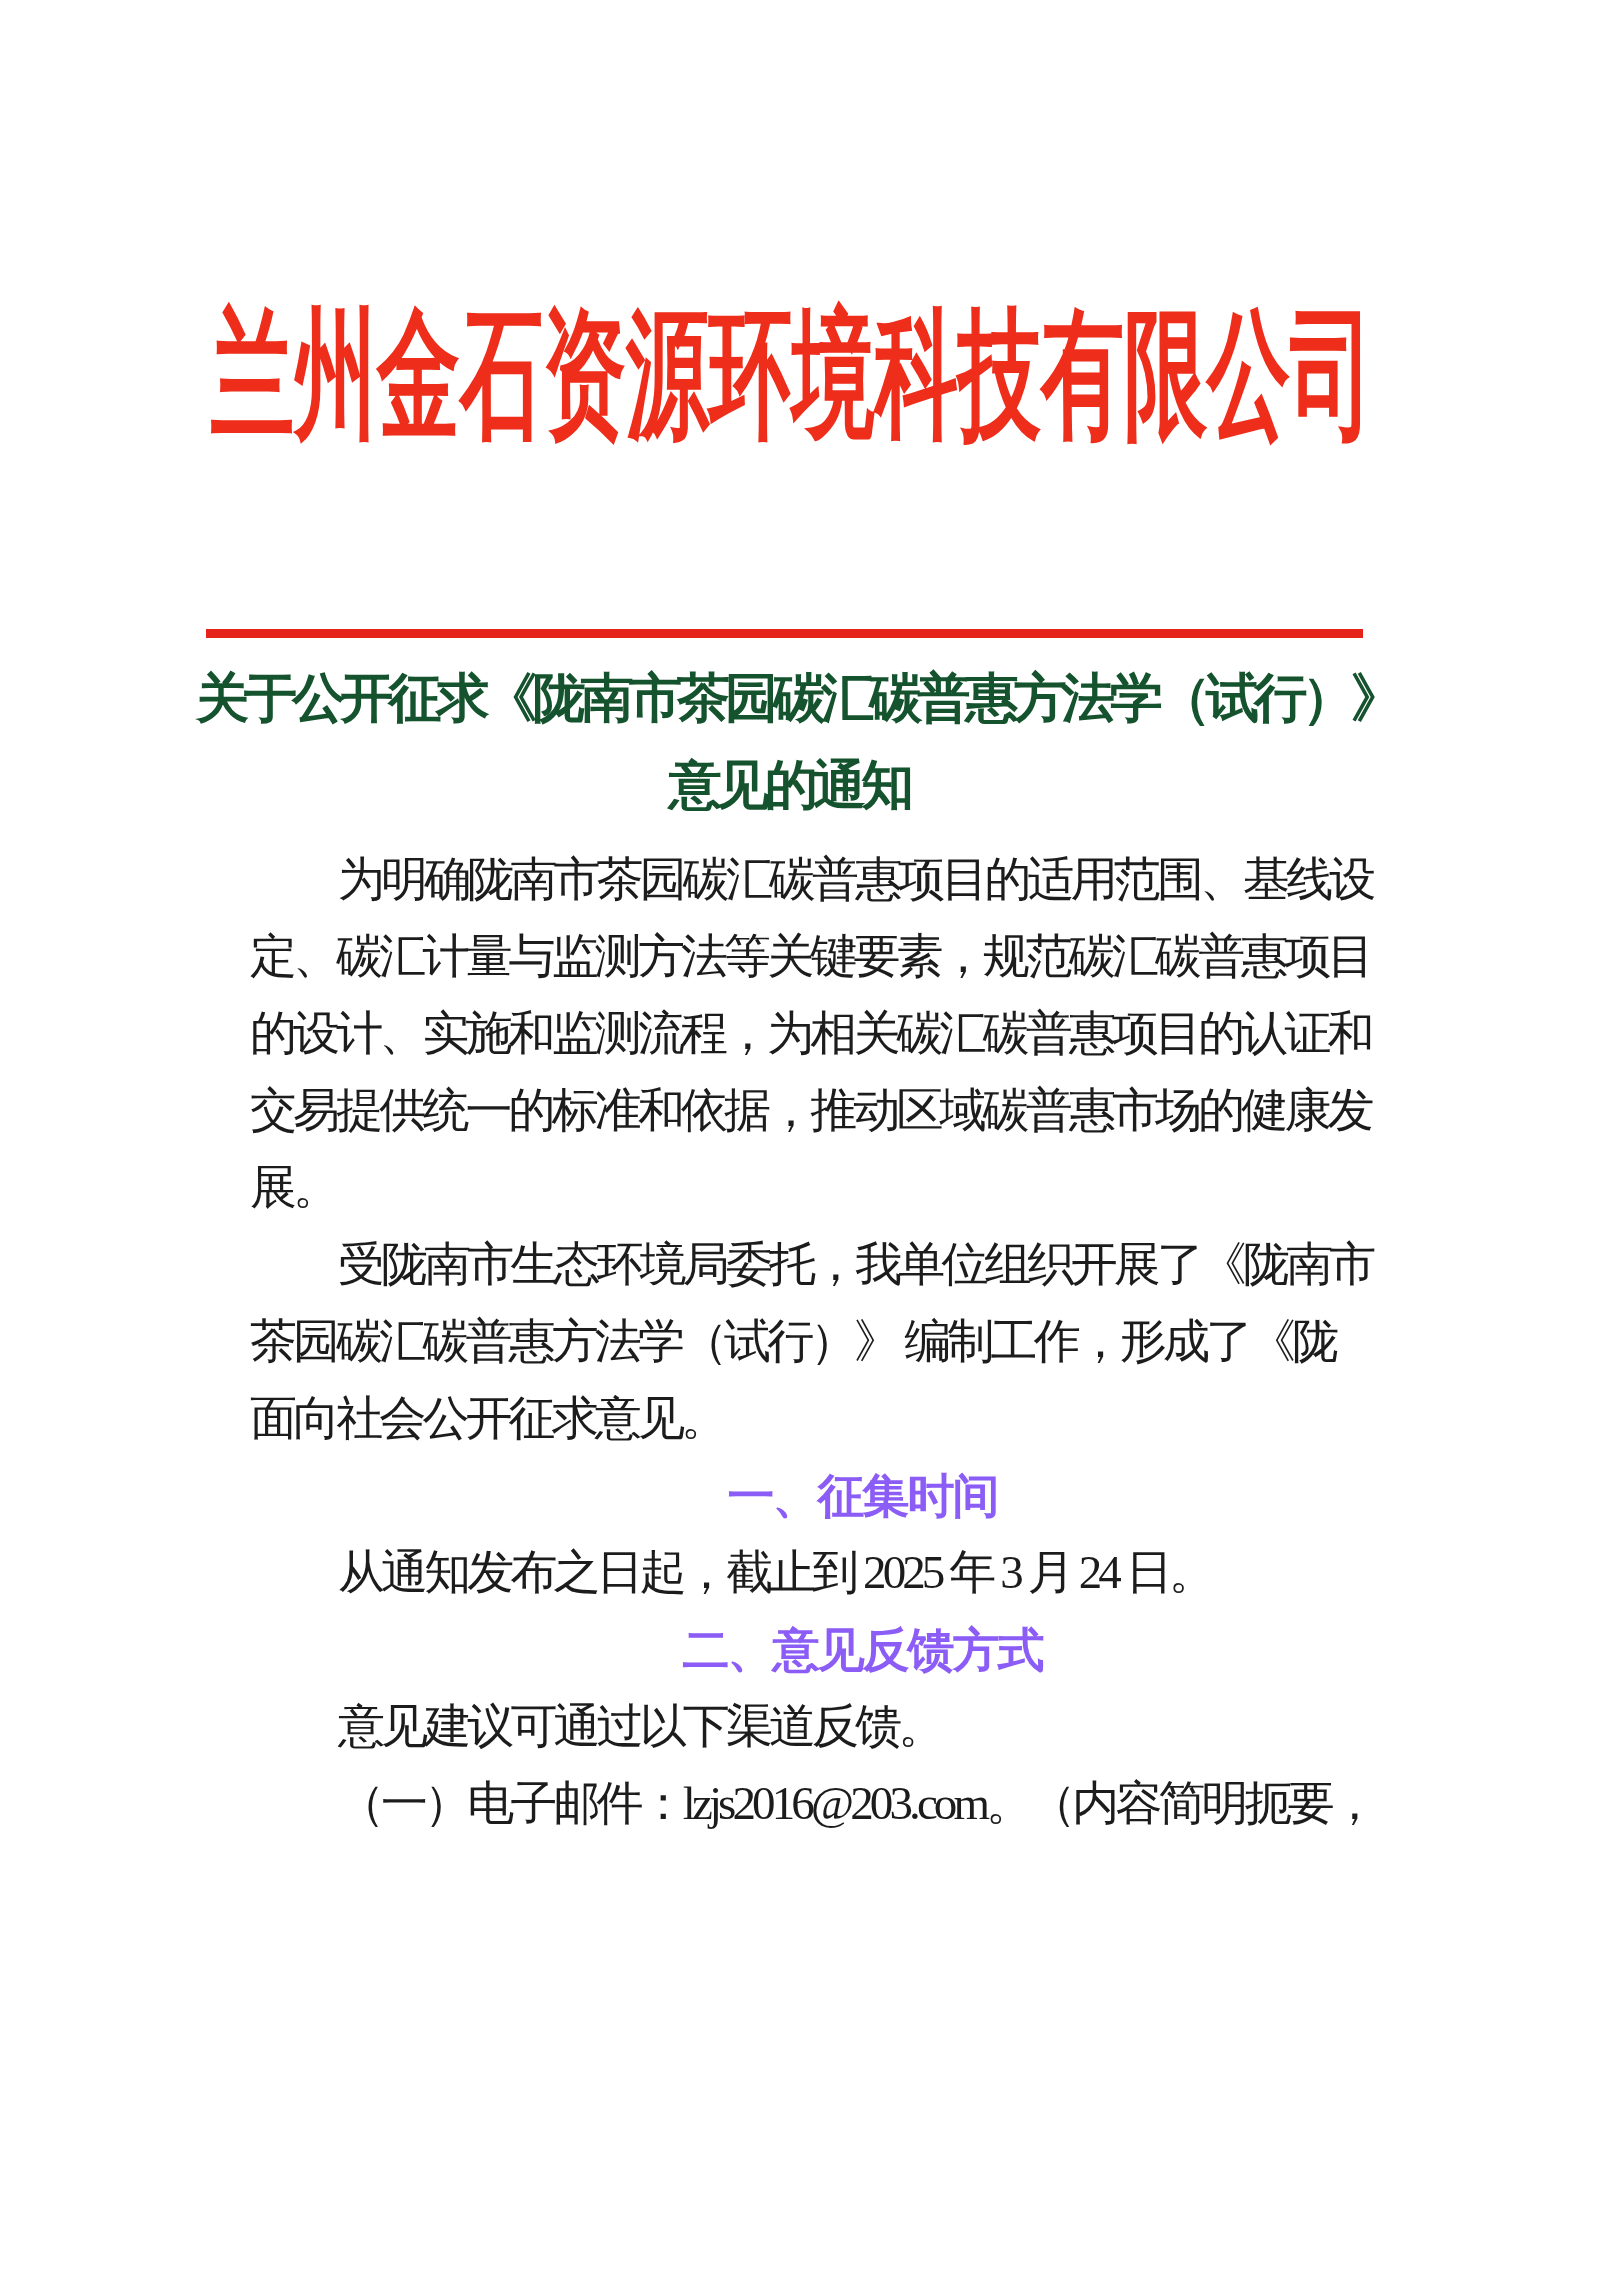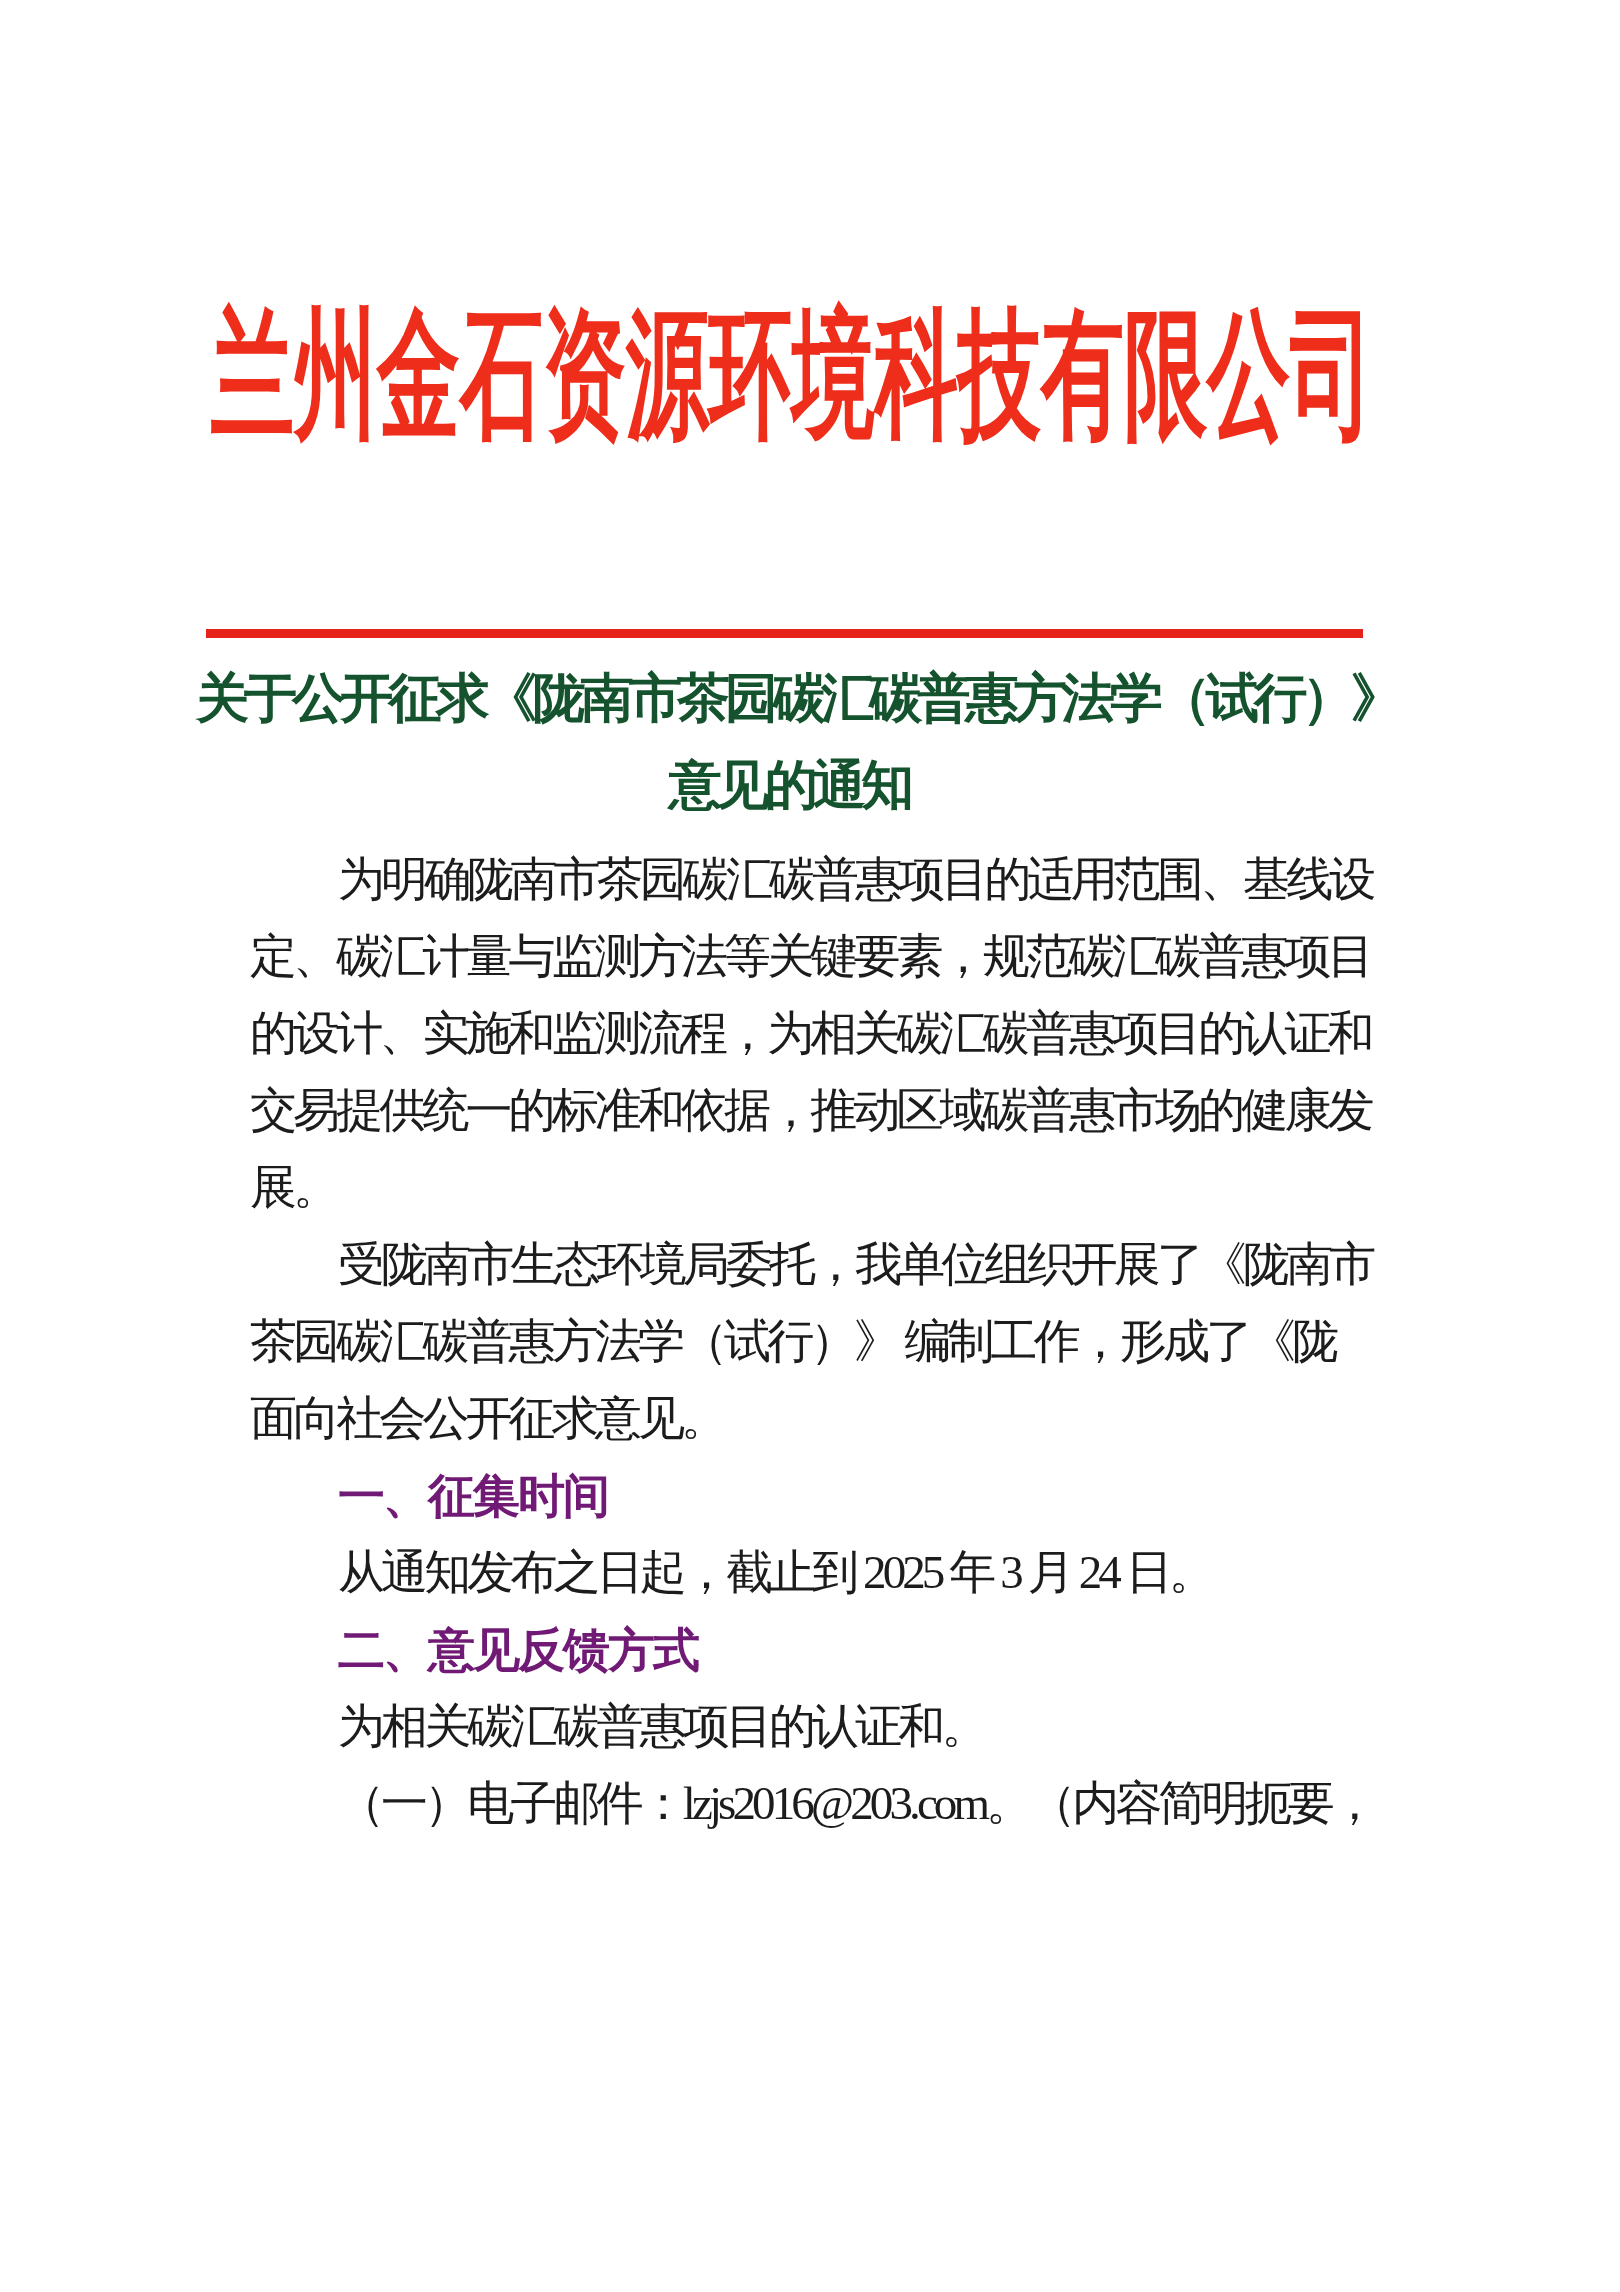--- a/index.html
+++ b/index.html
@@ -67,21 +67,22 @@
   .body-line {
     height: 77px;
     line-height: 77px;
     white-space: nowrap;
   }
   .body-line.indent { padding-left: 88px; }
   .body-line.heading {
     font-family: "Liberation Sans", "DejaVu Sans", sans-serif;
     font-weight: 700;
     letter-spacing: -2px;
-    color: #701a75;
+    color: #8b5cf6;
+    text-align: center;
   }
 </style>
 </head>
 <body>
 
 <div class="page">
 
   <div class="letterhead" style="color: rgb(238, 45, 27);">兰州金石资源环境科技有限公司</div>
 
   <div class="rule" style="background: rgb(230, 35, 26);"></div>
@@ -96,18 +97,18 @@
       <div class="body-line">定、碳汇计量与监测方法等关键要素，规范碳汇碳普惠项目</div>
       <div class="body-line">的设计、实施和监测流程，为相关碳汇碳普惠项目的认证和</div>
       <div class="body-line">交易提供统一的标准和依据，推动区域碳普惠市场的健康发</div>
       <div class="body-line">展。</div>
       <div class="body-line indent">受陇南市生态环境局委托，我单位组织开展了《陇南市</div>
       <div class="body-line">茶园碳汇碳普惠方法学（试行）》 编制工作，形成了《陇</div>
       <div class="body-line">面向社会公开征求意见。</div>
       <div class="body-line indent heading">一、征集时间</div>
       <div class="body-line indent">从通知发布之日起，截止到 2025 年 3 月 24 日。</div>
       <div class="body-line indent heading">二、意见反馈方式</div>
-      <div class="body-line indent">为相关碳汇碳普惠项目的认证和。</div>
+      <div class="body-line indent">意见建议可通过以下渠道反馈。</div>
       <div class="body-line indent">（一）电子邮件：lzjs2016@203.com。（内容简明扼要，</div>
     </div>
 
 </div>
 
 
 </body></html>

